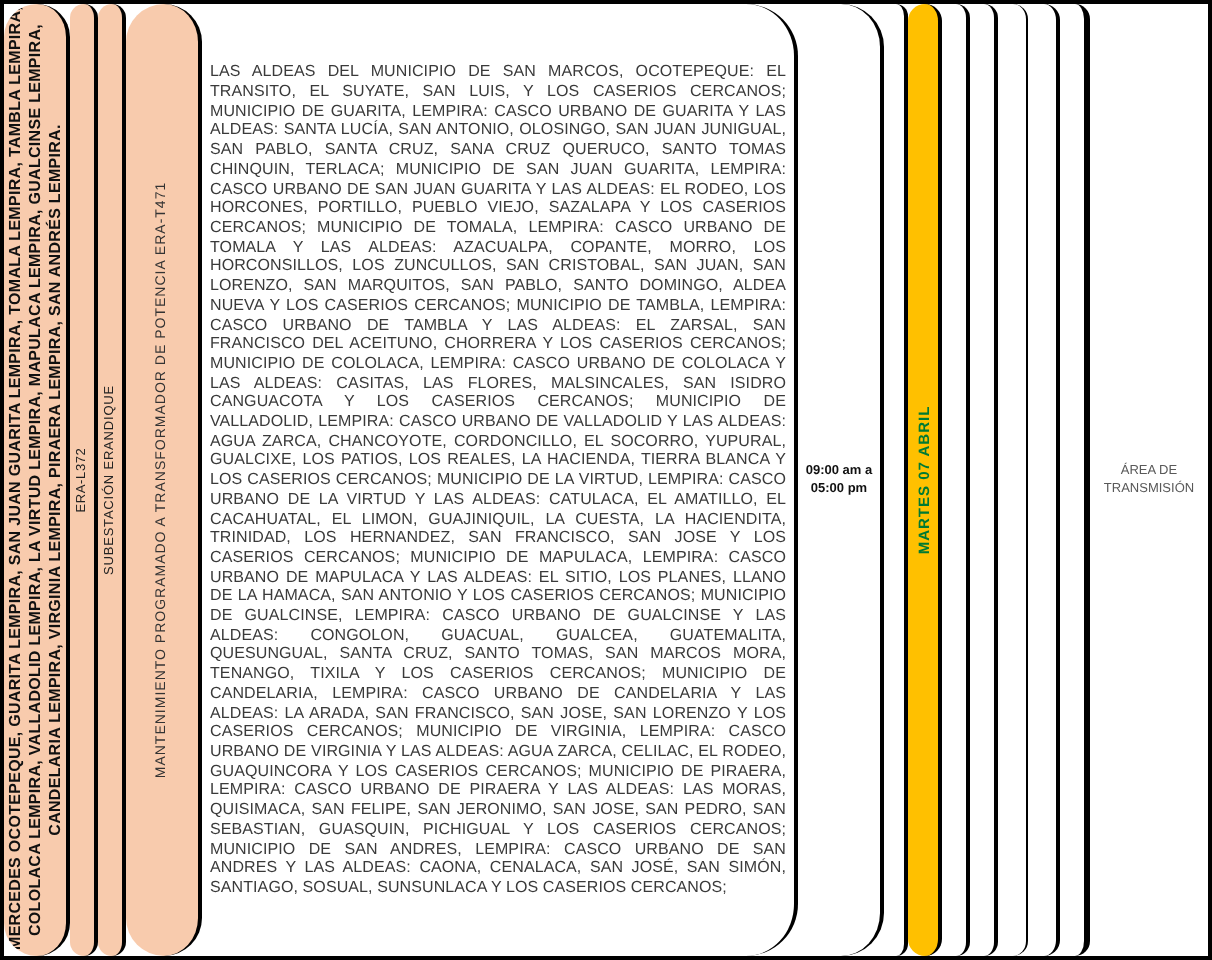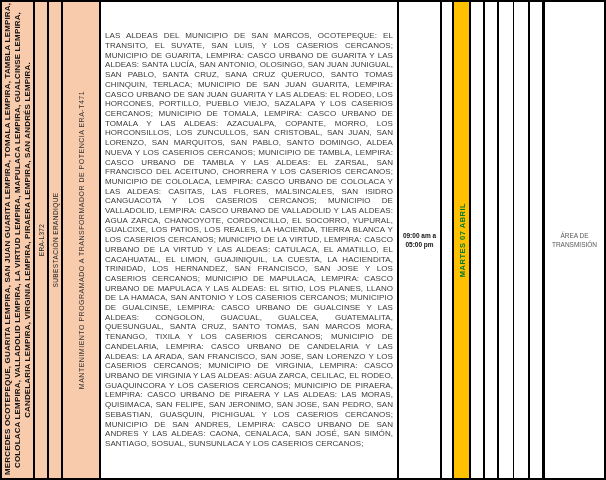--- a/index.html
+++ b/index.html
@@ -6,21 +6,21 @@
   *{box-sizing:border-box;}
   .sheet{
     width:606px;height:480px;
     border:2px solid #000;
     display:flex;flex-direction:row;
     font-family:"Liberation Sans", sans-serif;
     background:#fff;
     position:relative;
     overflow:hidden;
   }
-  .col{height:100%;position:relative;overflow:hidden;flex:none;}
+  .col{height:100%;position:relative;overflow:hidden;flex:none;border-radius:26px;}
   .br2{border-right:2px solid #000;}
   .br1{border-right:1px solid #000;}
   .br3{border-right:3px solid #000;}
   .pink{background:#F8CBAD;}
   .gold{background:#FFC000;}
 
   
   .rot{
     position:absolute;top:50%;left:50%;
     transform:translate(-50%,-50%) rotate(-90deg);

